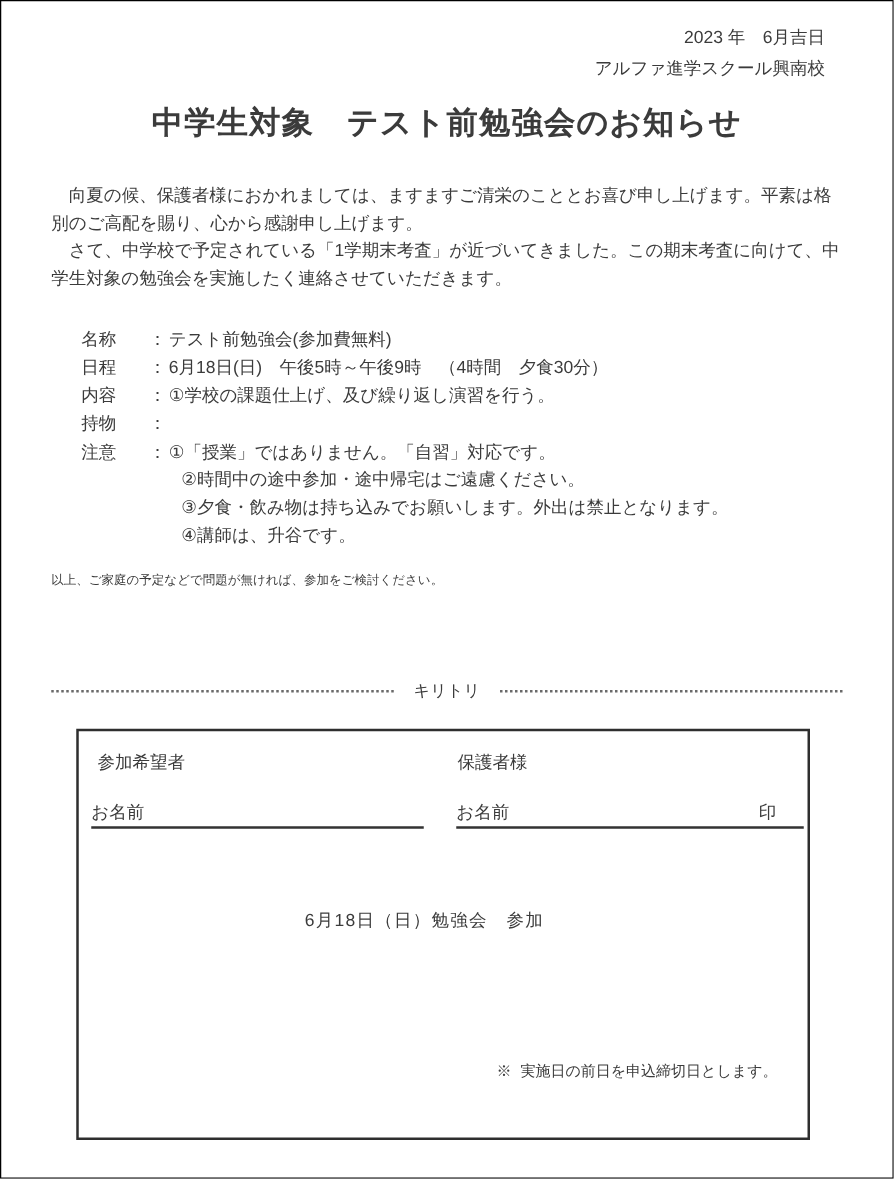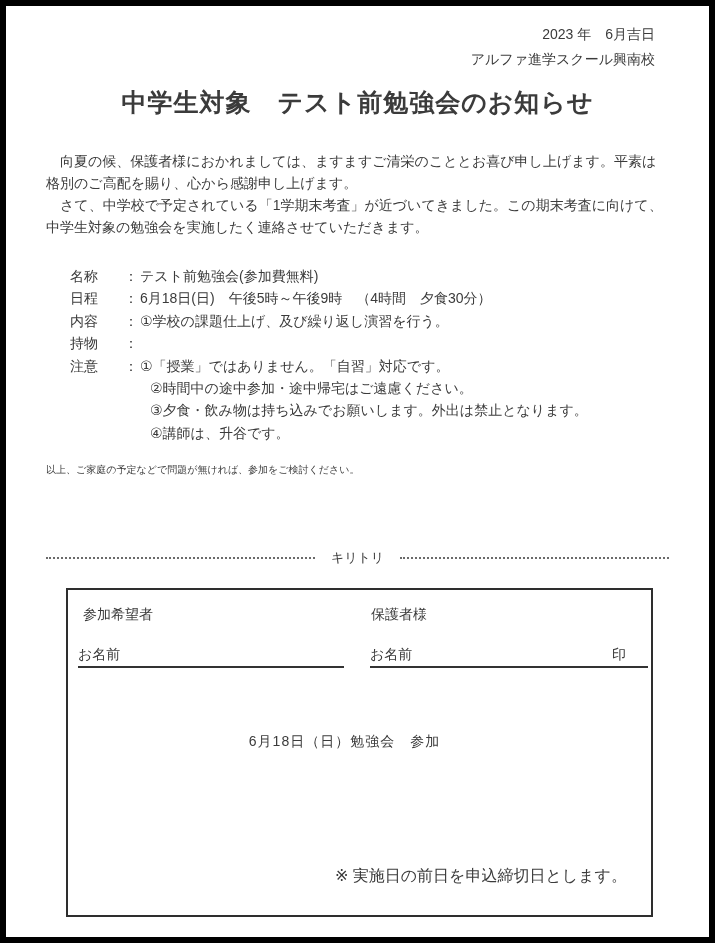--- a/index.html
+++ b/index.html
@@ -7,21 +7,21 @@
     width:715px;height:943px;
     font-family:"Liberation Sans","DejaVu Sans",sans-serif;
     color:#3b3b3b;
     position:relative;
     box-sizing:border-box;
   }
   .page{
     position:relative;
     width:715px;height:943px;
     box-sizing:border-box;
-    border:6px solid #000000;
+    border:1px solid #000000;
     background:#ffffff;
     padding:16px 40px 0 40px;
     overflow:hidden;
   }
   
   .doc-header{
     text-align:right;
     padding-right:14px;
     font-size:14px;
     line-height:25px;
@@ -103,23 +103,24 @@
   .name-field .seal{margin-left:auto;margin-right:22px;}
   .event-line{
     position:absolute;
     top:143px;
     left:0;right:30px;
     text-align:center;
     letter-spacing:1px;
   }
   .deadline-note{
     position:absolute;
-    top:276px;
+    top:264px;
     right:24px;
-    font-size:16px;
+    font-size:12px;
+    font-family:Liberation Mono, monospace;
   }
 </style>
 </head>
 <body>
 
 <div class="page">
 
   <div class="doc-header">
     <div>2023 年　6月吉日</div>
     <div>アルファ進学スクール興南校</div>

